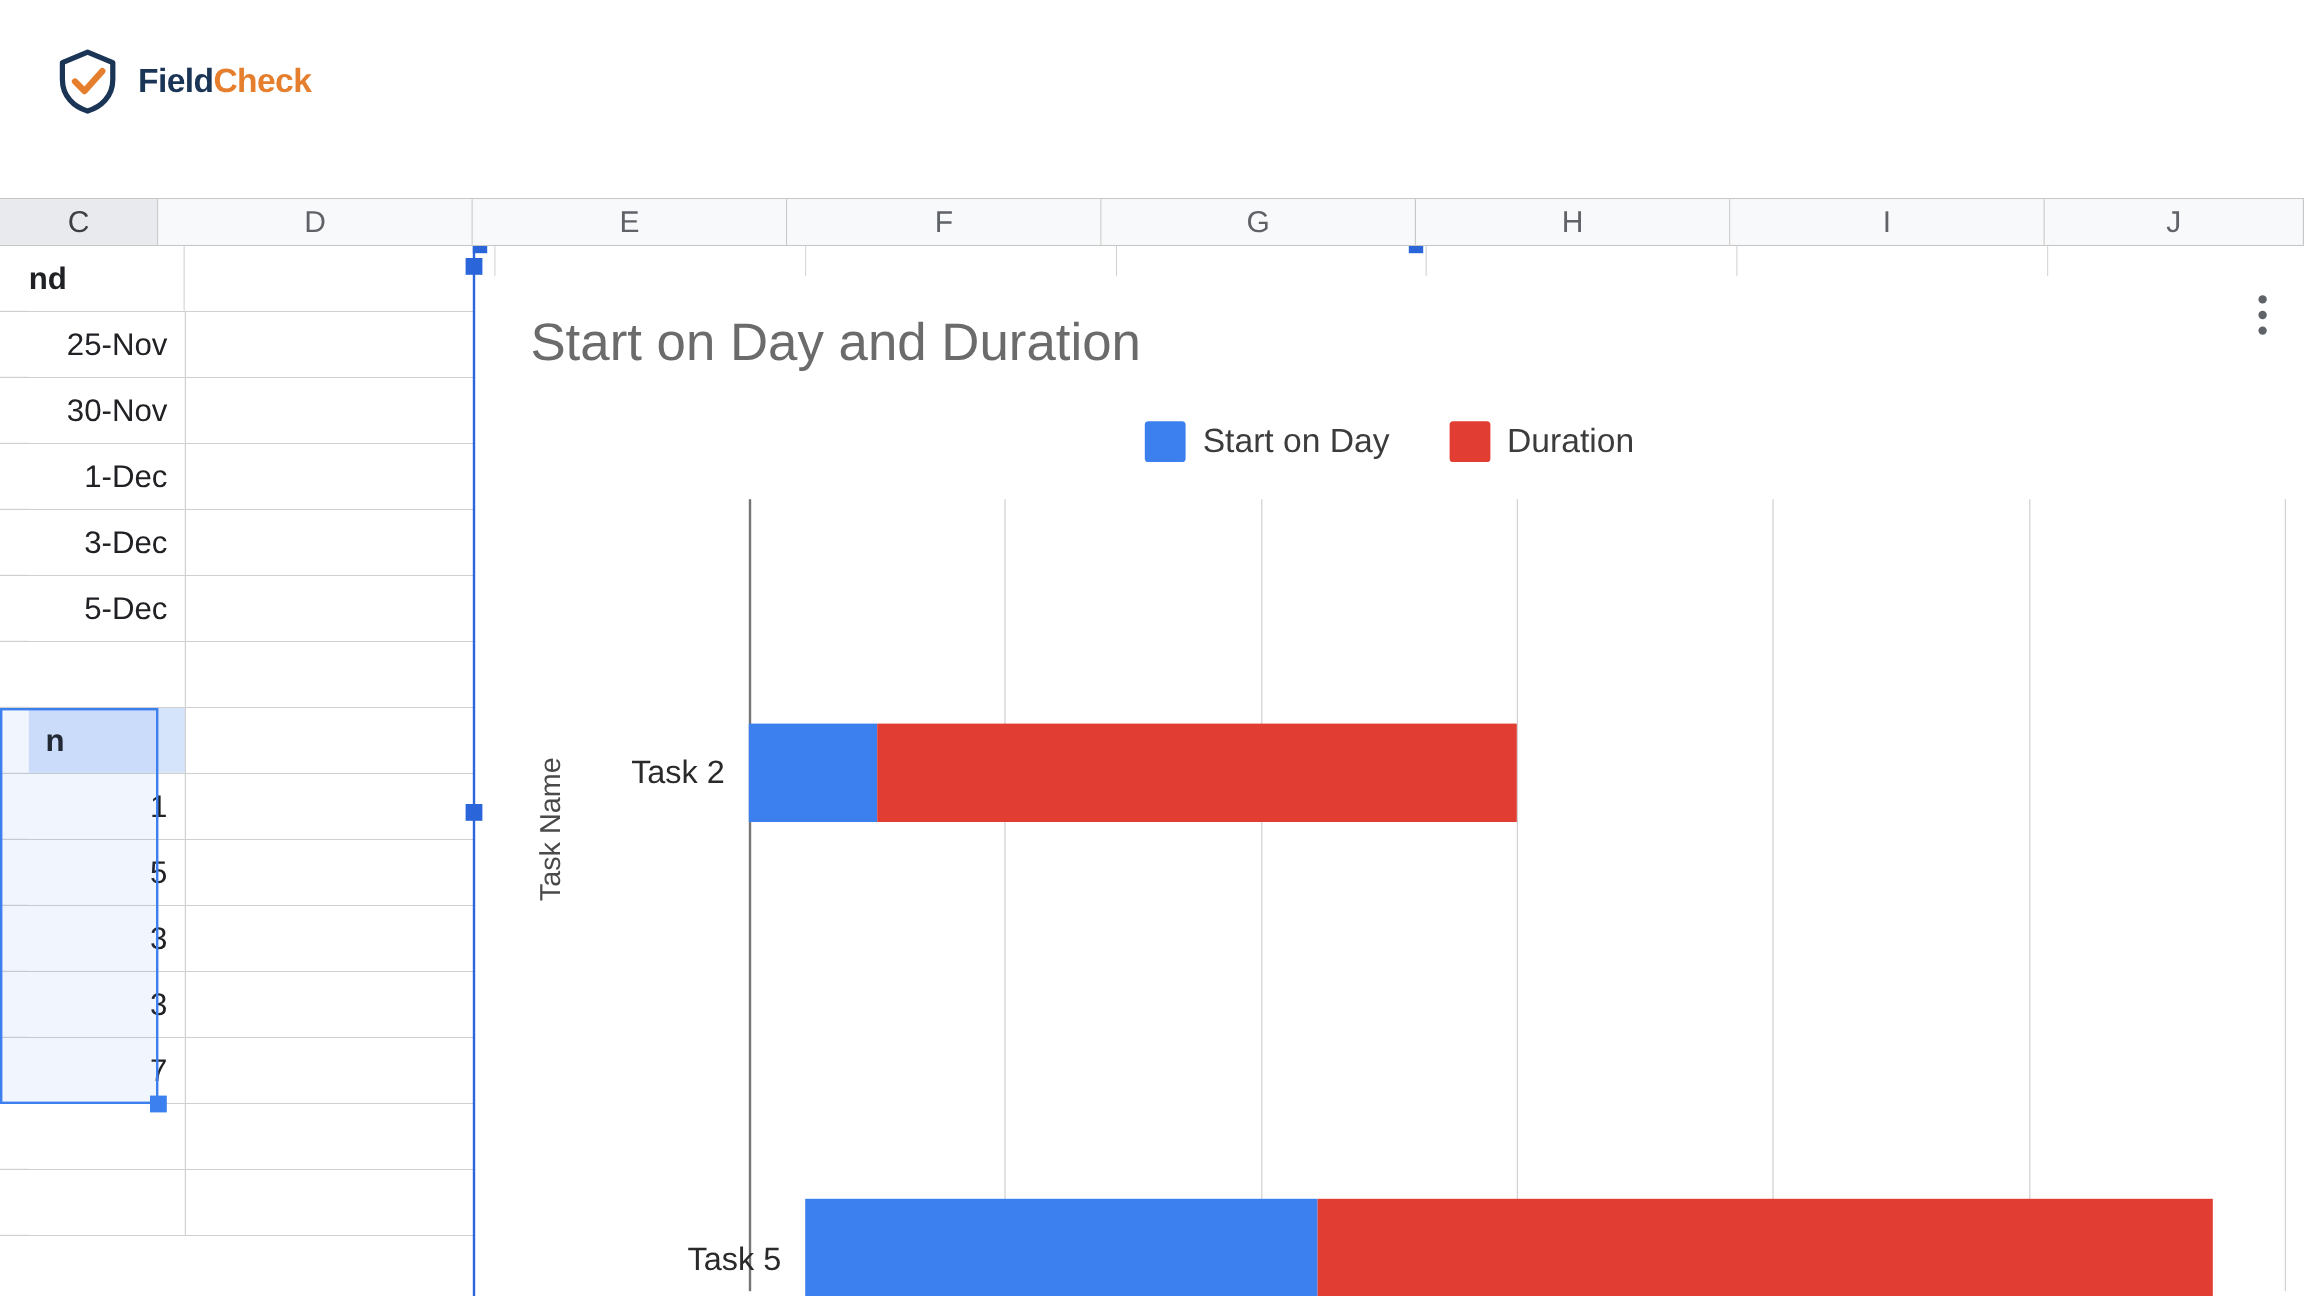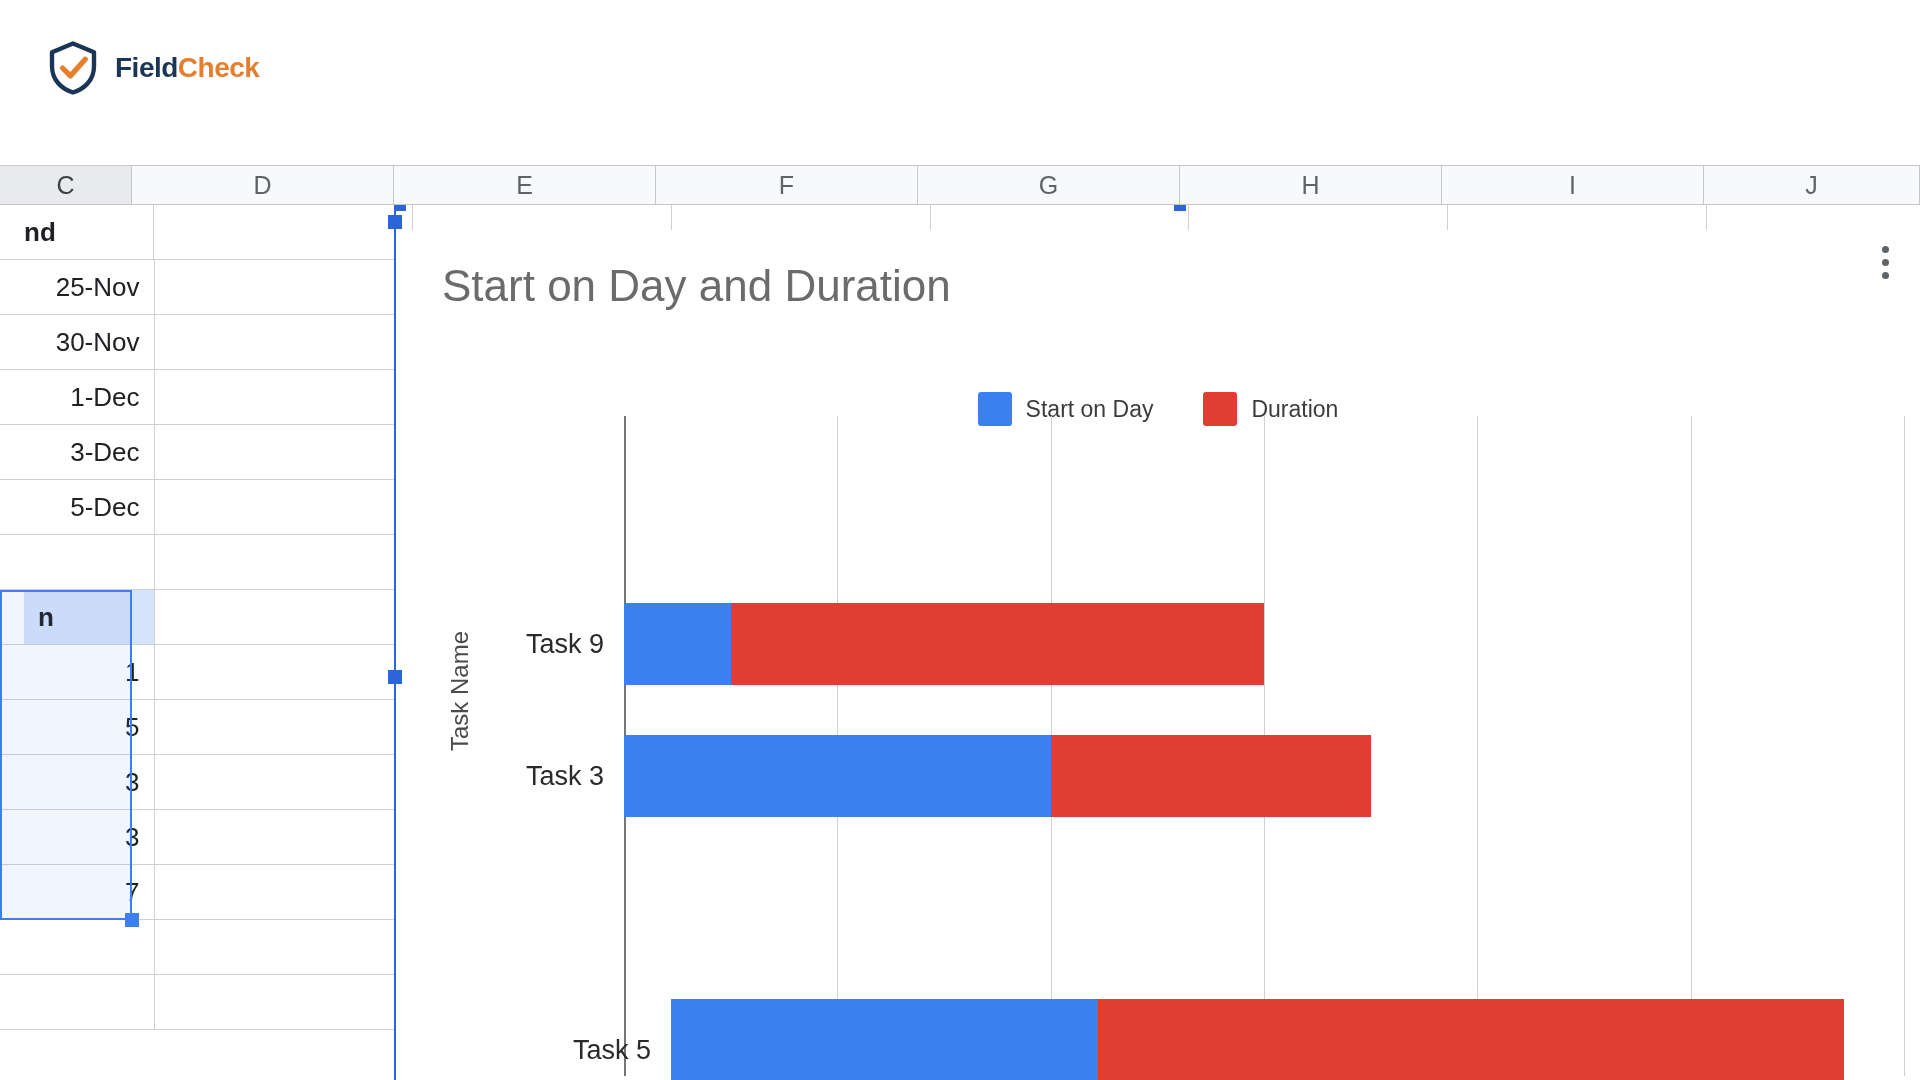--- a/index.html
+++ b/index.html
@@ -140,23 +140,22 @@
     }
     .chart-legend {
       position:absolute;
       top: 120px;
       left: 0;
       width: 100%;
       display:flex;
       justify-content:center;
       align-items:center;
       gap: 50px;
-      font-size: 23px;
+      font-size: 28px;
       color:#3c3c3c;
-      margin-top:41px;
     }
     .lg-item { display:flex; align-items:center; gap:14px; }
     .lg-sw { width: 34px; height: 34px; border-radius: 3px; }
 
     .plot {
       position:absolute;
       top: 185px;
       left: 228px;
       width: 1280px;
       height: 660px;
@@ -423,28 +422,23 @@
   <div class="y-title">Task Name</div>
   <div class="plot" id="plot">
     <div class="y-axis-line"></div>
   <div class="vgrid" style="left: 213.333px;"></div>
       <div class="vgrid" style="left: 426.667px;"></div>
       <div class="vgrid" style="left: 640px;"></div>
       <div class="vgrid" style="left: 853.333px;"></div>
       <div class="vgrid" style="left: 1066.67px;"></div>
       <div class="vgrid" style="left: 1280px;"></div>
       <div class="track" style="top: 187.08px; height: 81.84px;">
-        <div class="lbl">Task 9</div>
+        <div class="lbl">Task 2</div>
         <div class="bar-seg" style="left: 0px; width: 106.667px; background: rgb(59, 128, 238);"></div>
         <div class="bar-seg" style="left: 106.667px; width: 533.333px; background: rgb(225, 61, 50);"></div>
-      </div>
-      <div class="track" style="top: 319.08px; height: 81.84px;">
-        <div class="lbl">Task 3</div>
-        <div class="bar-seg" style="left: 0px; width: 426.667px; background: rgb(59, 128, 238);"></div>
-        <div class="bar-seg" style="left: 426.667px; width: 320px; background: rgb(225, 61, 50);"></div>
       </div>
       <div class="track" style="top: 583.08px; height: 102px; margin-left: 47px;">
         <div class="lbl">Task 5</div>
         <div class="bar-seg" style="left: 0px; width: 426.667px; background: rgb(59, 128, 238);"></div>
         <div class="bar-seg" style="left: 426.667px; width: 746.667px; background: rgb(225, 61, 50);"></div>
       </div>
     </div>
 </div>
 
 <div class="menu-btn">

